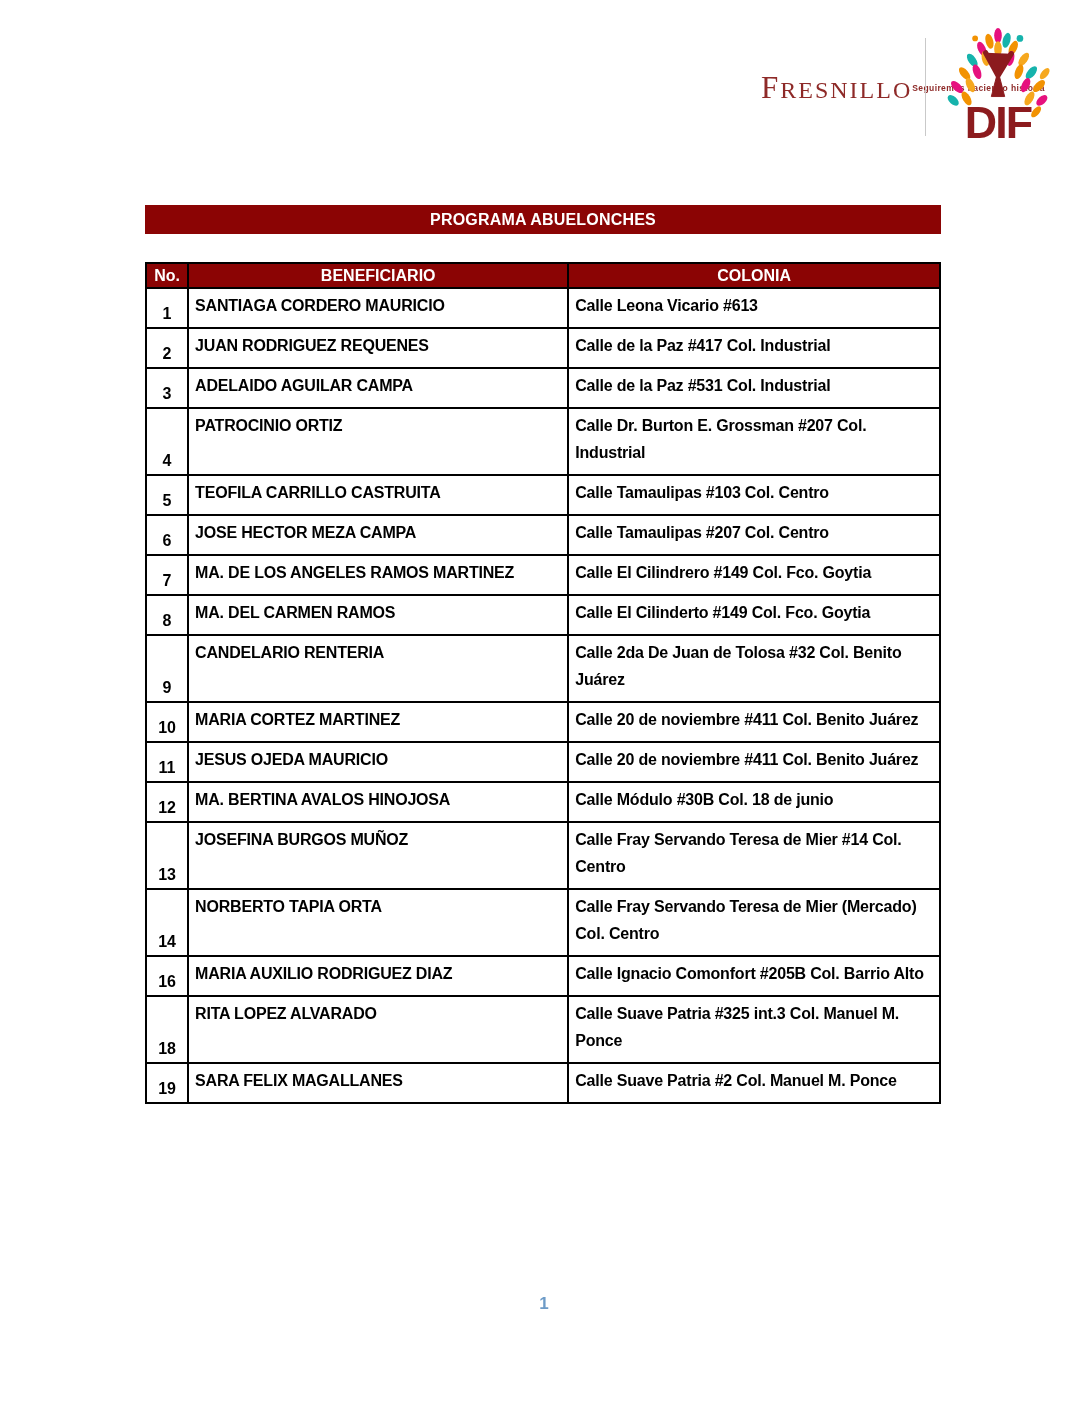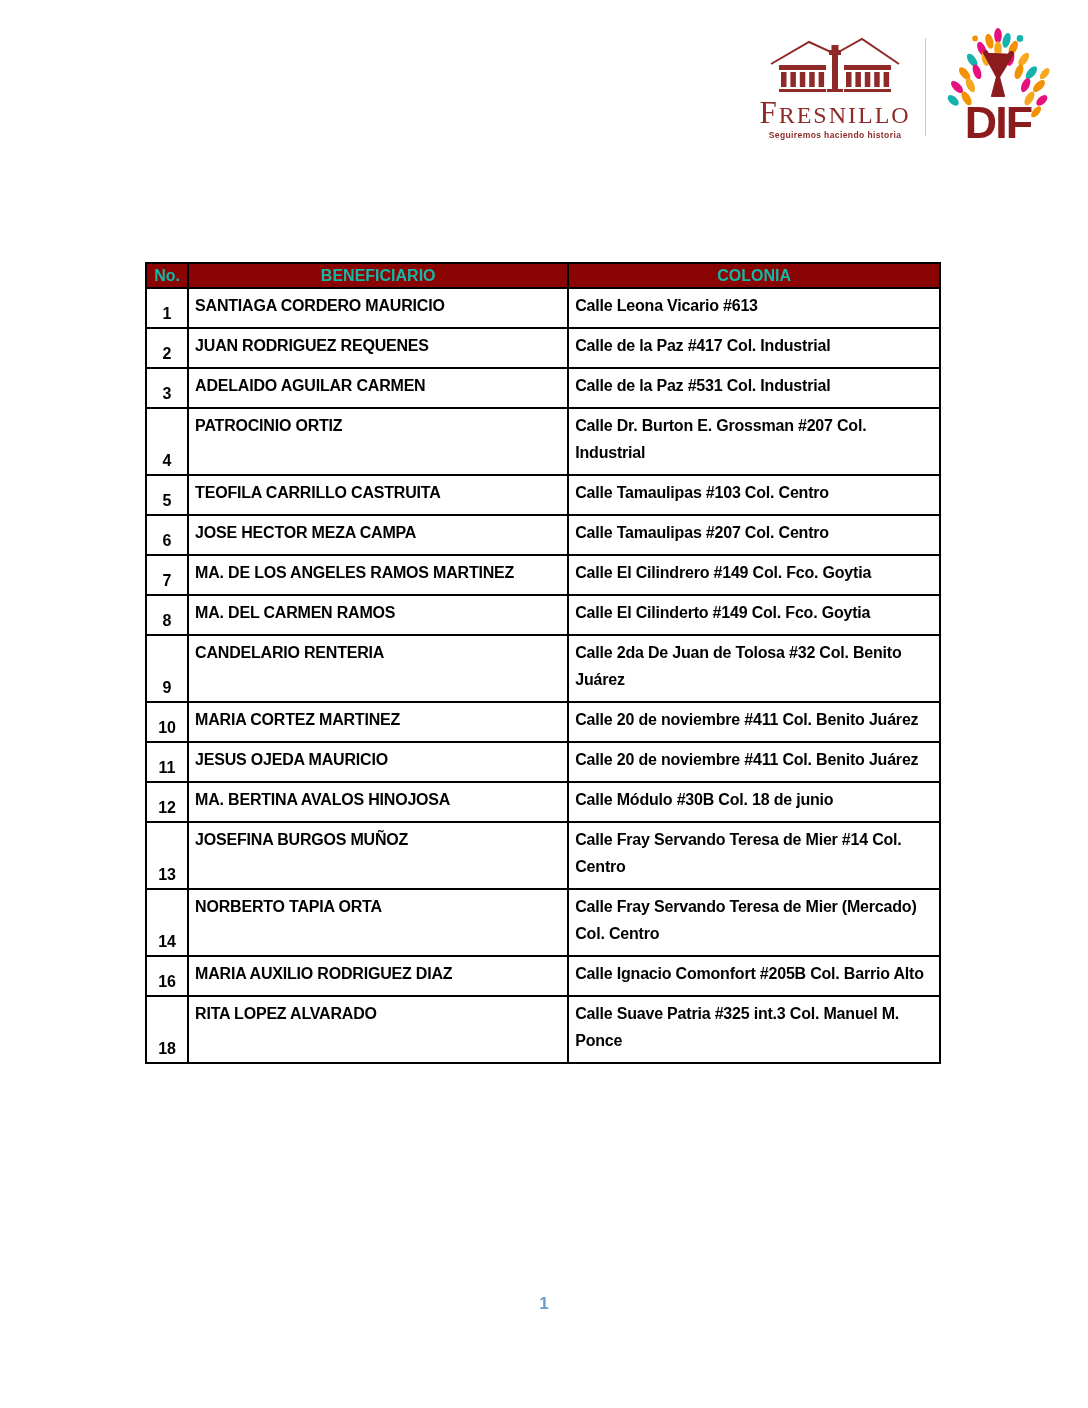--- a/index.html
+++ b/index.html
@@ -19,21 +19,21 @@
     position: absolute;
     top: 26px;
     right: 34px;
     display: flex;
     align-items: center;
     gap: 16px;
   }
   .fresnillo-logo {
     width: 148px;
     display: flex;
-    flex-direction: column;
+    flex-direction: row;
     align-items: center;
   }
   .fresnillo-wordmark {
     font-family: "Liberation Serif", serif;
     font-size: 24px;
     letter-spacing: 2px;
     color: var(--fresnillo-red);
     line-height: 1;
     margin-top: 1px;
     white-space: nowrap;
@@ -91,21 +91,21 @@
     width: 796px;
     border-collapse: collapse;
     table-layout: fixed;
   }
   table.beneficiaries th,
   table.beneficiaries td {
     border: 2px solid #000000;
   }
   table.beneficiaries th {
     background: var(--accent-red);
-    color: #14b8a6;
+    color: #ffffff;
     font-weight: bold;
     font-size: 16px;
     height: 25px;
     padding: 1px 6px;
     text-align: center;
     line-height: 21px;
   }
   th.col-no  { width: 40px; }
   th.col-ben { width: 361px; }
   th.col-col { width: 353px; }
@@ -216,20 +216,21 @@
       </g>
       <g>
         <circle class="dif-figure" cx="55" cy="40" r="7" stroke="none"></circle>
         <path class="dif-figure" d="M42,28 L55,52 L69,29" fill="none" stroke-width="5.5" stroke-linecap="round" stroke-linejoin="round"></path>
         <path class="dif-figure" d="M55,47 L48,74 L62,74 Z" stroke="none"></path>
       </g>
       <text class="dif-text" x="55" y="117" text-anchor="middle">DIF</text>
     </svg>
   </div>
 
+  <div class="title-bar">PROGRAMA ABUELONCHES</div>
 
   <table class="beneficiaries">
     <thead>
       <tr>
         <th class="col-no">No.</th>
         <th class="col-ben">BENEFICIARIO</th>
         <th class="col-col">COLONIA</th>
       </tr>
     </thead>
     <tbody>
@@ -240,21 +241,21 @@
     </tr>
 
     <tr>
       <td class="cell-no">2</td>
       <td class="cell-ben">JUAN RODRIGUEZ REQUENES</td>
       <td class="cell-col">Calle de la Paz #417 Col. Industrial</td>
     </tr>
 
     <tr>
       <td class="cell-no">3</td>
-      <td class="cell-ben">ADELAIDO AGUILAR CARMEN</td>
+      <td class="cell-ben">ADELAIDO AGUILAR CAMPA</td>
       <td class="cell-col">Calle de la Paz #531 Col. Industrial</td>
     </tr>
 
     <tr>
       <td class="cell-no">4</td>
       <td class="cell-ben">PATROCINIO ORTIZ</td>
       <td class="cell-col">Calle Dr. Burton E. Grossman #207 Col. Industrial</td>
     </tr>
 
     <tr>
@@ -324,18 +325,23 @@
       <td class="cell-col">Calle Ignacio Comonfort #205B Col. Barrio Alto</td>
     </tr>
 
 
     <tr>
       <td class="cell-no">18</td>
       <td class="cell-ben">RITA LOPEZ ALVARADO</td>
       <td class="cell-col">Calle Suave Patria #325 int.3 Col. Manuel M. Ponce</td>
     </tr>
 
+    <tr>
+      <td class="cell-no">19</td>
+      <td class="cell-ben">SARA FELIX MAGALLANES</td>
+      <td class="cell-col">Calle Suave Patria #2 Col. Manuel M. Ponce</td>
+    </tr>
   </tbody>
   </table>
 
   <div class="page-number">1</div>
 
 </div>
 
 </body></html>

